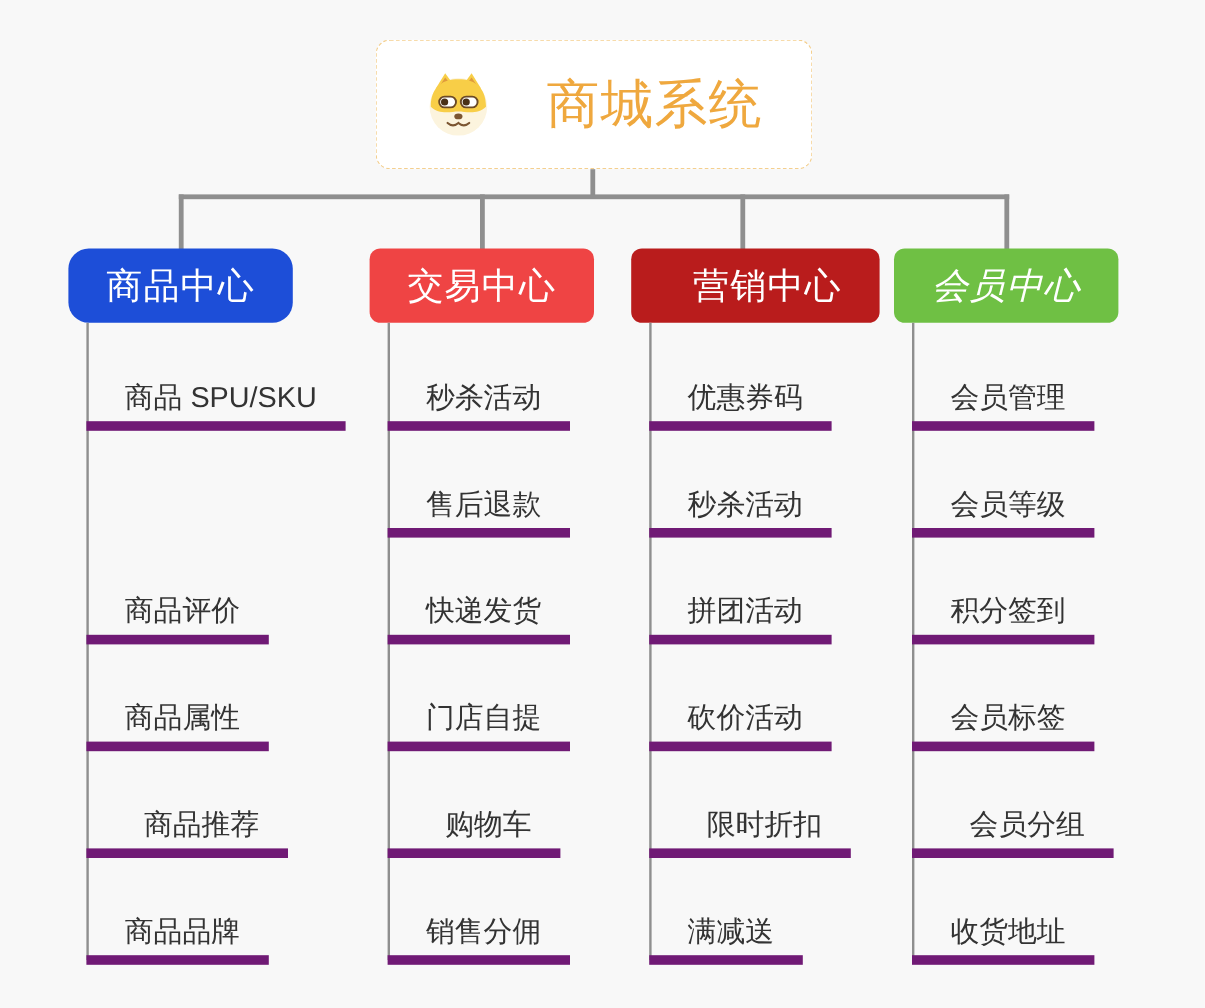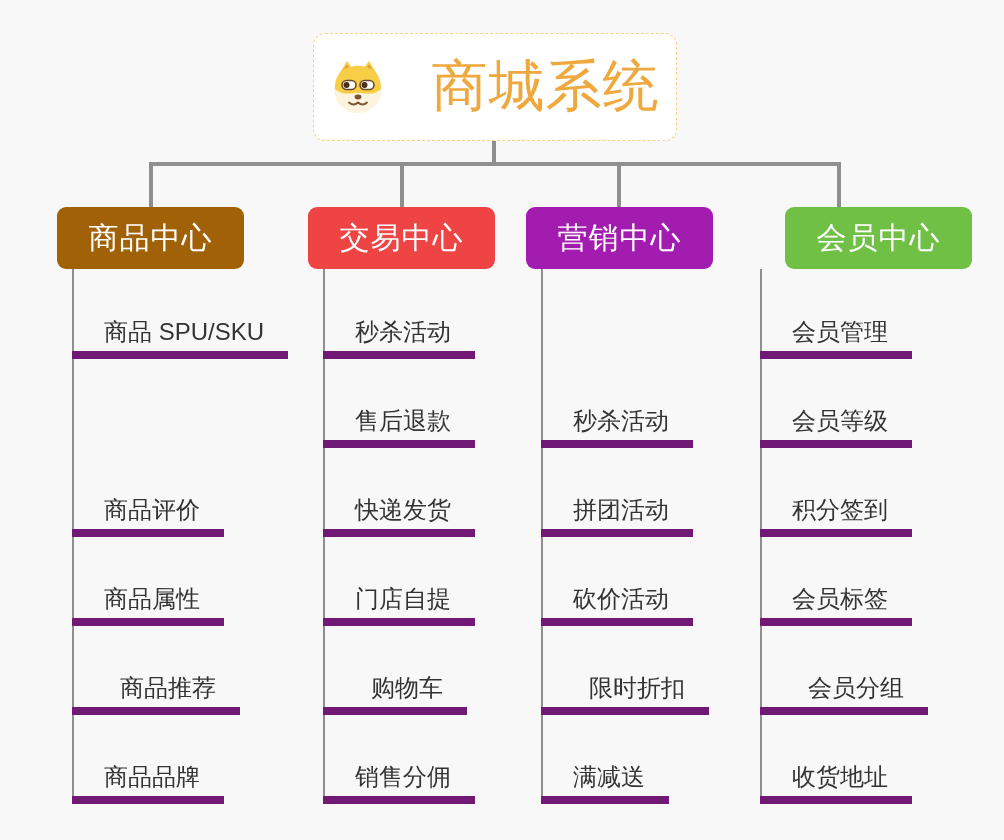--- a/index.html
+++ b/index.html
@@ -8,38 +8,38 @@
     background:#F8F8F8; overflow:hidden;
     font-family:"Liberation Sans","DejaVu Sans",sans-serif;
   }
 
   
   .root-node {
     position:absolute; left:313px; top:33px; width:364px; height:108px;
     background:#FFFFFF; border:1px dashed #F4CF8E; border-radius:12px;
     box-sizing:border-box; display:flex; align-items:center; justify-content:center; gap:11px;
   }
-  .root-title { font-size:56px; letter-spacing:1px; color:#EFA83E;margin-left:36px; }
+  .root-title { font-size:44px; letter-spacing:1px; color:#EFA83E;margin-left:36px; }
 
   
   .line { position:absolute; background:#8F8F8F; }
   .stem  { left:492px; top:141px; width:4px;  height:23px; }
   .bus   { left:149px; top:162px; width:692px; height:4px; }
   .drop  { top:162px; width:4px; height:46px; }
   .drop.d0 { left:149px; } .drop.d1 { left:400px; }
   .drop.d2 { left:617px; } .drop.d3 { left:837px; }
 
   
   .branch-header {
     position:absolute; top:207px; width:187px; height:62px;
     border-radius:9px; color:#FFFFFF; font-size:30px; letter-spacing:1px;
     display:flex; align-items:center; justify-content:center;
   }
   .branch-header.b0 { left:57px; }  .branch-header.b1 { left:308px; }
-  .branch-header.b2 { left:526px; } .branch-header.b3 { left:785px; }
+  .branch-header.b2 { left:526px; } .branch-header.b3 { left:745px;font-style:italic; }
 
   
   .col-line { position:absolute; top:269px; width:2px; height:531px; background:#8F8F8F; }
   .col-line.c0 { left:72px; }  .col-line.c1 { left:323px; }
   .col-line.c2 { left:541px; } .col-line.c3 { left:760px; }
 
   
   .child {
     position:absolute; font-size:24px; line-height:30px; color:#333333;
     padding:0 24px 4px 32px; border-bottom:8px solid #701a75; white-space:nowrap;
@@ -74,43 +74,44 @@
     <span class="root-title">商城系统</span>
   </div>
 
   <div class="line stem"></div>
   <div class="line bus"></div>
   <div class="line drop d0"></div>
   <div class="line drop d1"></div>
   <div class="line drop d2"></div>
   <div class="line drop d3"></div>
 
-  <div class="branch-header b0" style="background-color: #a16207;">商品中心</div>
+  <div class="branch-header b0" style="background-color: #1d4ed8; border-radius: 17px;">商品中心</div>
   <div class="branch-header b1" style="background-color: #ef4444;">交易中心</div>
-  <div class="branch-header b2" style="background-color: #a21caf;">营销中心</div>
+  <div class="branch-header b2" style="background-color: #b91c1c; padding-left: 20px;">营销中心</div>
   <div class="branch-header b3" style="background-color: rgb(111, 192, 68);">会员中心</div>
 
   <div class="col-line c0"></div>
   <div class="col-line c1"></div>
   <div class="col-line c2"></div>
   <div class="col-line c3"></div>
 
   <div class="child c0 r0">商品 SPU/SKU</div>
   <div class="child c0 r2">商品评价</div>
   <div class="child c0 r3">商品属性</div>
   <div class="child c0 r4">商品推荐</div>
   <div class="child c0 r5">商品品牌</div>
 
   <div class="child c1 r0">秒杀活动</div>
   <div class="child c1 r1">售后退款</div>
   <div class="child c1 r2">快递发货</div>
   <div class="child c1 r3">门店自提</div>
   <div class="child c1 r4">购物车</div>
   <div class="child c1 r5">销售分佣</div>
 
+  <div class="child c2 r0">优惠券码</div>
   <div class="child c2 r1">秒杀活动</div>
   <div class="child c2 r2">拼团活动</div>
   <div class="child c2 r3">砍价活动</div>
   <div class="child c2 r4">限时折扣</div>
   <div class="child c2 r5">满减送</div>
 
   <div class="child c3 r0">会员管理</div>
   <div class="child c3 r1">会员等级</div>
   <div class="child c3 r3">会员标签</div>
   <div class="child c3 r2">积分签到</div>

